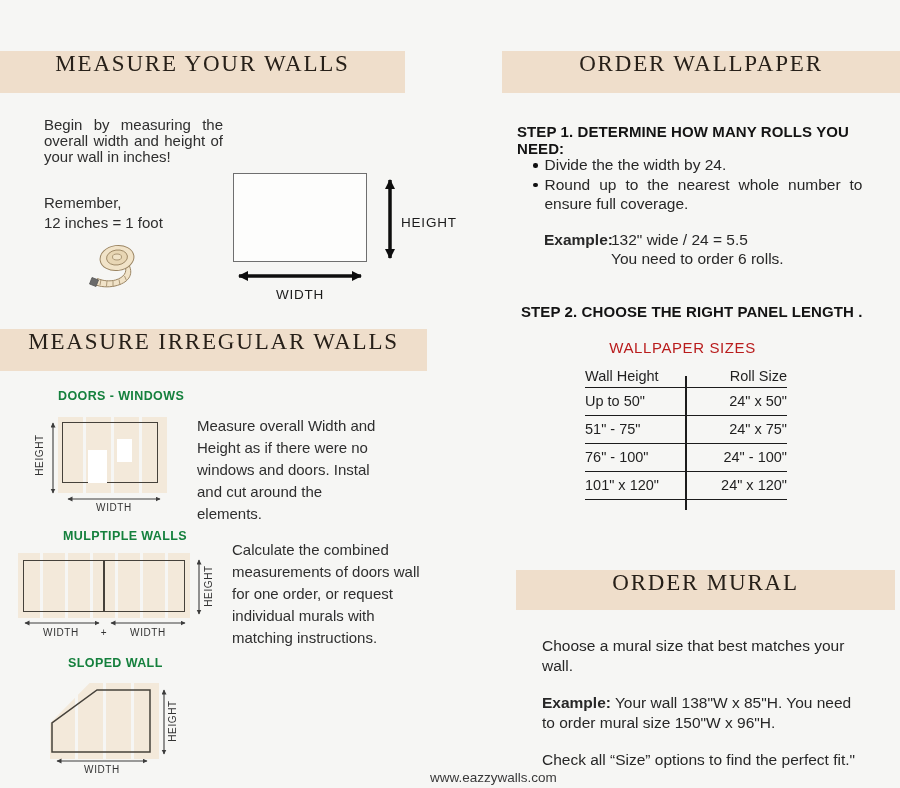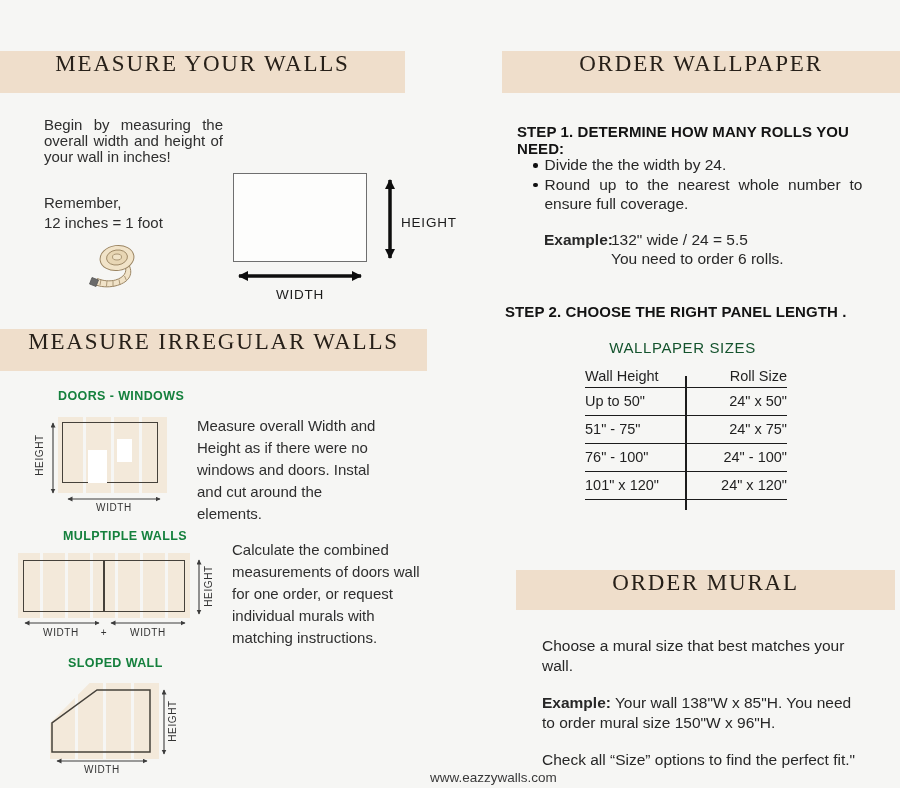--- a/index.html
+++ b/index.html
@@ -34,21 +34,21 @@
   .outline{position:absolute;border:1.5px solid #45413a;box-sizing:border-box;background:transparent;}
   .white-shape{position:absolute;background:#ffffff;}
   .wallrect{position:absolute;left:233px;top:173px;width:134px;height:89px;border:1.5px solid #6f6f6f;
             box-sizing:border-box;background:#fdfdfc;}
   
   .bullets{position:absolute;left:533px;top:155px;width:330px;}
   .brow{display:flex;align-items:flex-start;}
   .dot{width:4.5px;height:4.5px;border-radius:50%;background:#111;margin:8px 7px 0 0;flex:none;}
   
   .wp-title{position:absolute;left:580px;top:339px;width:205px;text-align:center;
-            font-size:15px;letter-spacing:.6px;color:#14532d;font-weight:500;}
+            font-size:15px;letter-spacing:.6px;color:#b91c1c;font-weight:500;}
   .wp-table{position:absolute;left:585px;top:366px;width:202px;font-size:14.5px;color:#1f1f1f;}
   .trow{display:flex;border-bottom:1.5px solid #1c1c1c;}
   .thead-row{height:21px;line-height:21px;}
   .tdata{height:27px;line-height:27px;}
   .tc1{width:101px;box-sizing:border-box;padding-right:18px;}
   .tc2{flex:1;text-align:right;}
   .vline{position:absolute;left:100px;top:10px;width:1.5px;height:134px;background:#1c1c1c;}
   .footer{position:absolute;left:395px;top:770px;width:120px;text-align:center;
           font-size:13.5px;color:#3a3a3a;margin-left:35px;}
 </style>
@@ -168,21 +168,21 @@
     <div class="brow">
       <span class="dot"></span>
       <p class="rtext jtext" style="width:318px">Round up to the nearest whole number to ensure full coverage.</p>
     </div>
   </div>
 
   <b class="abs rtext" style="left:544px;top:230px;font-weight:700">Example:</b>
   <span class="abs rtext" style="left:611px;top:230px">132" wide / 24 = 5.5</span>
   <span class="abs rtext" style="left:611px;top:249px">You need to order 6 rolls.</span>
 
-  <div class="step-h" style="left:505px;top:303px">STEP 2. CHOOSE THE RIGHT PANEL LENGTH .</div>
+  <div class="step-h" style="left:521px;top:303px">STEP 2. CHOOSE THE RIGHT PANEL LENGTH .</div>
 
   <div class="wp-title">WALLPAPER SIZES</div>
 
   <div class="wp-table">
     <div class="vline"></div>
     <div class="trow thead-row">
       <span class="tc1">Wall Height</span>
       <span class="tc2">Roll Size</span>
     </div>
     <div class="trow tdata">

